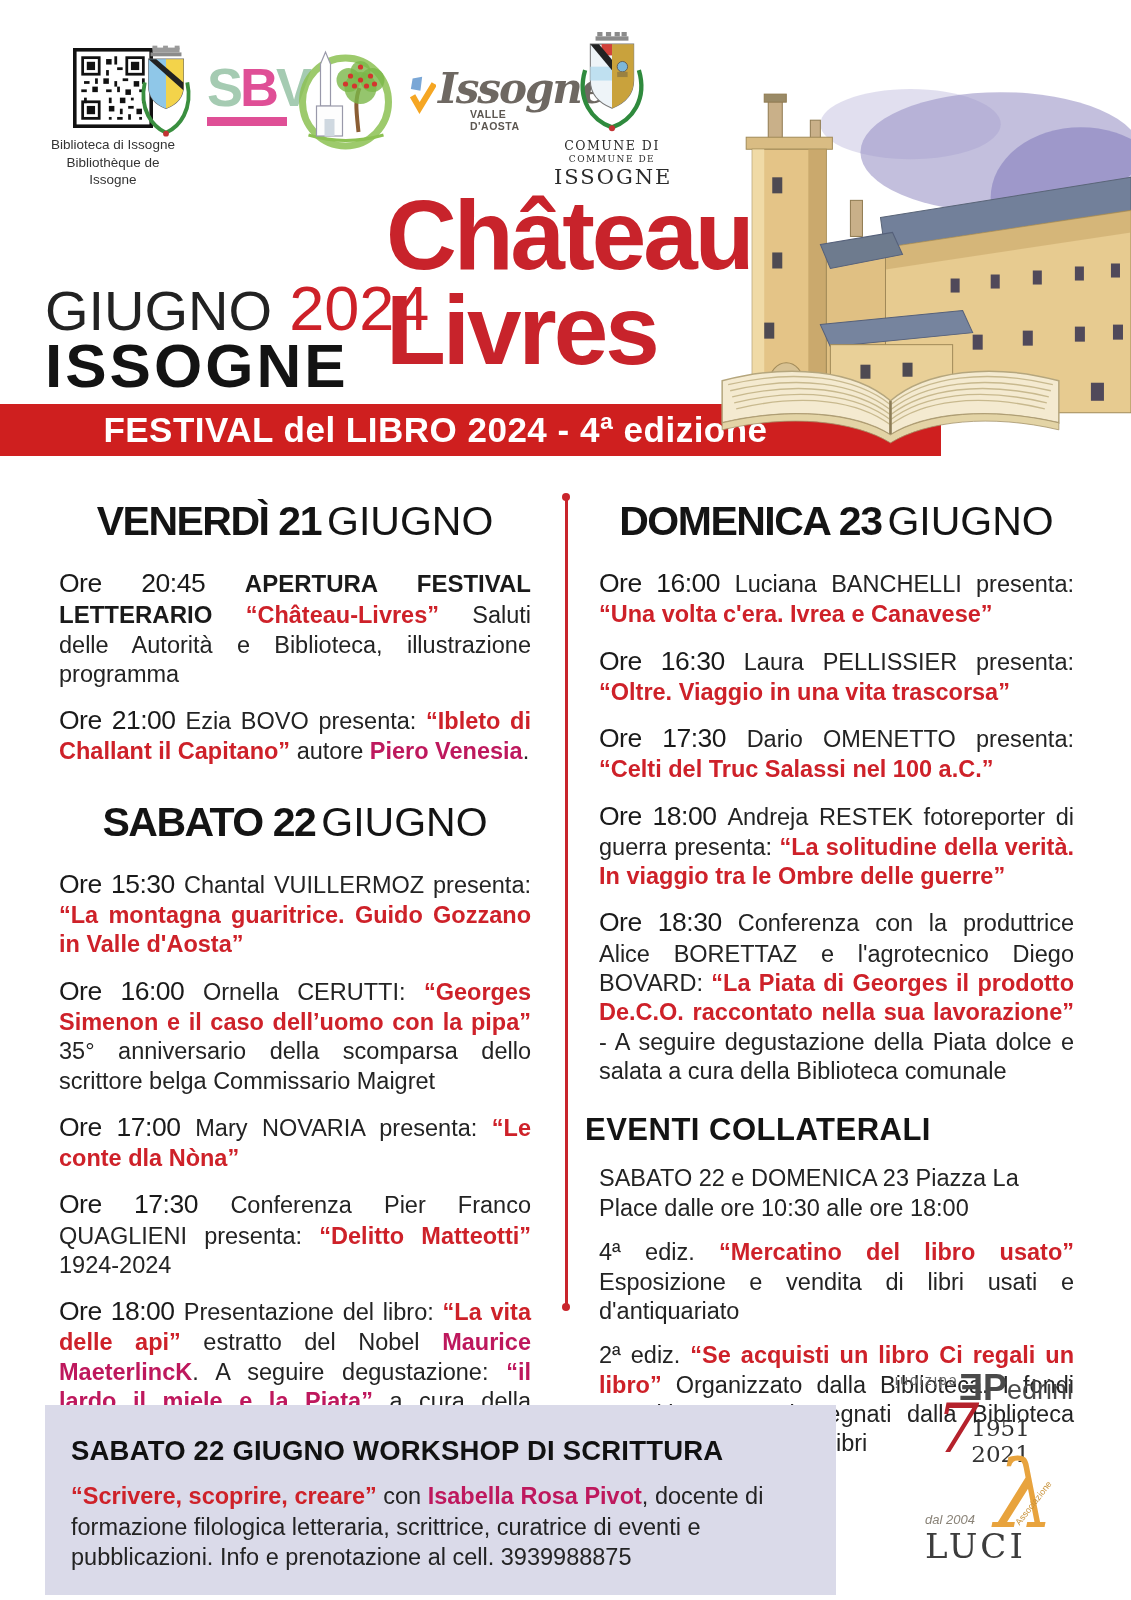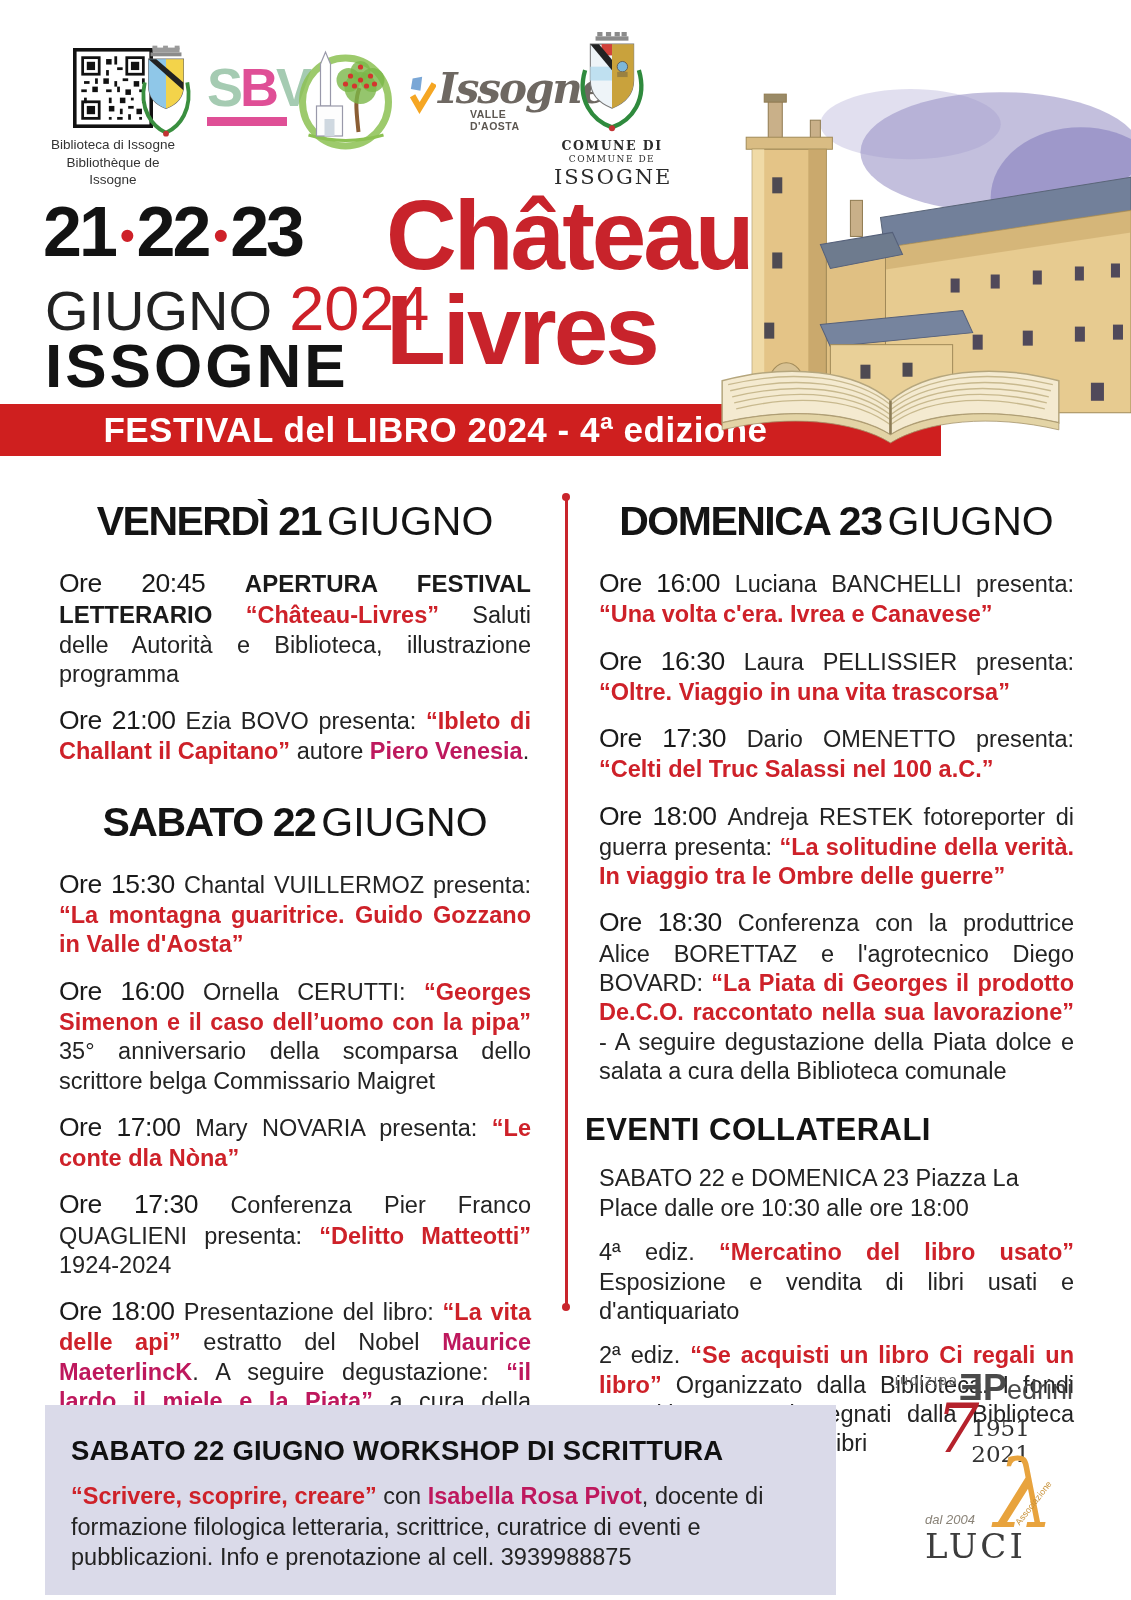--- a/index.html
+++ b/index.html
@@ -25,21 +25,21 @@
   .sbv-s,.sbv-v{color:#a5cbb2;}
   .sbv-b{color:#df4f96;}
   .sbv-bar{width:80px;height:9px;background:#df4f96;margin-top:3px;}
   .church-logo{left:298px;top:50px;width:96px;height:100px;}
   .issogne-logo{left:410px;top:64px;width:150px;height:70px;}
   .issogne-check{position:absolute;left:0;top:12px;width:26px;height:38px;}
   .issogne-script{position:absolute;left:28px;top:0;font-family:"DejaVu Serif",serif;font-style:italic;font-weight:bold;font-size:42px;color:#6e6862;letter-spacing:-2px;}
   .issogne-region{position:absolute;left:60px;top:44px;font-size:10.5px;font-weight:bold;color:#5c5650;line-height:1.15;letter-spacing:.5px;}
   .comune-block{left:554px;top:32px;width:116px;text-align:center;}
   .crest-big{display:block;width:86px;height:104px;margin:0 auto 2px;}
-  .comune-l1{font-family:"DejaVu Serif",serif;font-size:12.5px;letter-spacing:1.5px;color:#2b2b2b;font-weight:bold;}
+  .comune-l1{font-family:"DejaVu Serif",serif;font-size:12.5px;letter-spacing:1.5px;color:#2b2b2b;}
   .comune-l2{font-family:"DejaVu Serif",serif;font-size:9px;letter-spacing:1.5px;color:#2b2b2b;margin-top:1px;}
   .comune-l3{font-family:"DejaVu Serif",serif;font-size:21px;letter-spacing:2px;color:#2b2b2b;margin-top:1px;}
 
   
   .dates{left:43px;top:192px;font-size:70px;font-weight:900;letter-spacing:-3px;color:#131313;}
   .date-dot{color:var(--red);font-size:.6em;vertical-align:.14em;margin:0 5px;}
   .month-row{left:45px;top:272px;}
   .month{font-size:56px;font-weight:400;color:#222;}
   .year{font-size:63px;color:var(--red);margin-left:17px;}
   .place{left:45px;top:330px;font-size:62px;font-weight:900;letter-spacing:3px;color:#131313;}
@@ -225,23 +225,20 @@
       <rect x="51" y="46" width="12" height="6" fill="#9a8140"></rect>
       <path d="M14,44 C4,78 22,102 45,110" fill="none" stroke="#2f8a3d" stroke-width="5"></path>
       <path d="M76,44 C86,78 68,102 45,110" fill="none" stroke="#2f8a3d" stroke-width="5"></path>
       <circle cx="45" cy="111" r="3.5" fill="#c23333"></circle>
     </svg>
     <div class="comune-l1">COMUNE DI</div>
     <div class="comune-l2">COMMUNE DE</div>
     <div class="comune-l3">ISSOGNE</div>
   </div>
 
-  <div class="abs dates">
-    <span>21</span><span class="date-dot">•</span><span>22</span><span class="date-dot">•</span><span>23</span>
-  </div>
   <div class="abs month-row">
     <span class="month">GIUGNO</span><span class="year">2024</span>
   </div>
   <div class="abs place">ISSOGNE</div>
   <div class="abs fest-title">
     <div>Château</div>
     <div>Livres</div>
   </div>
 
   <svg class="abs illustration" viewBox="0 0 480 375">

